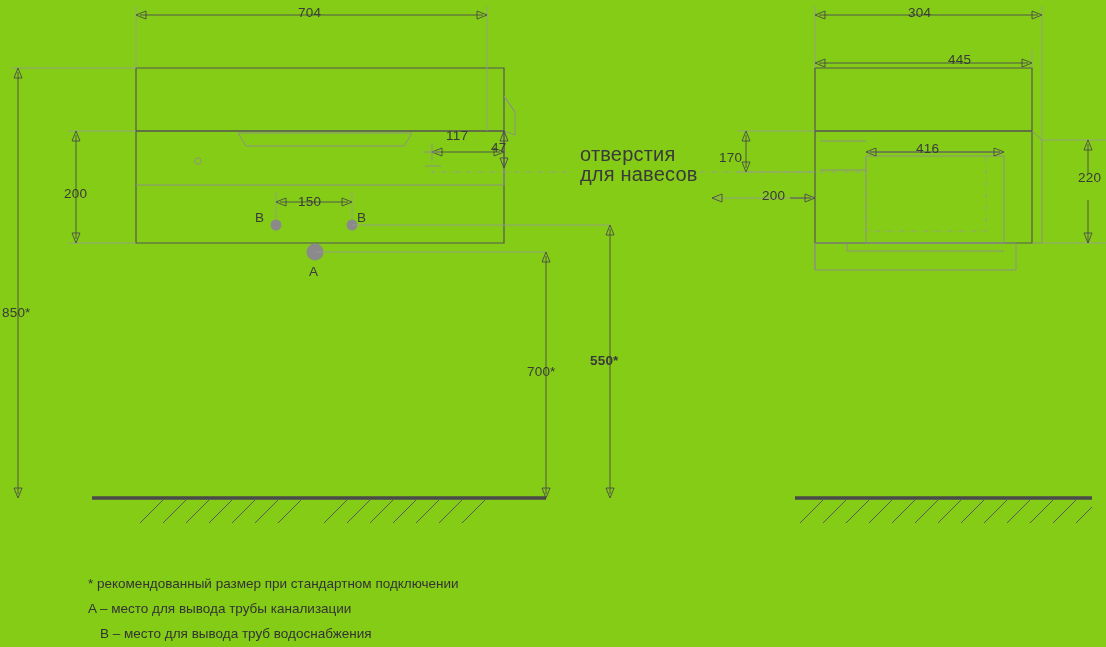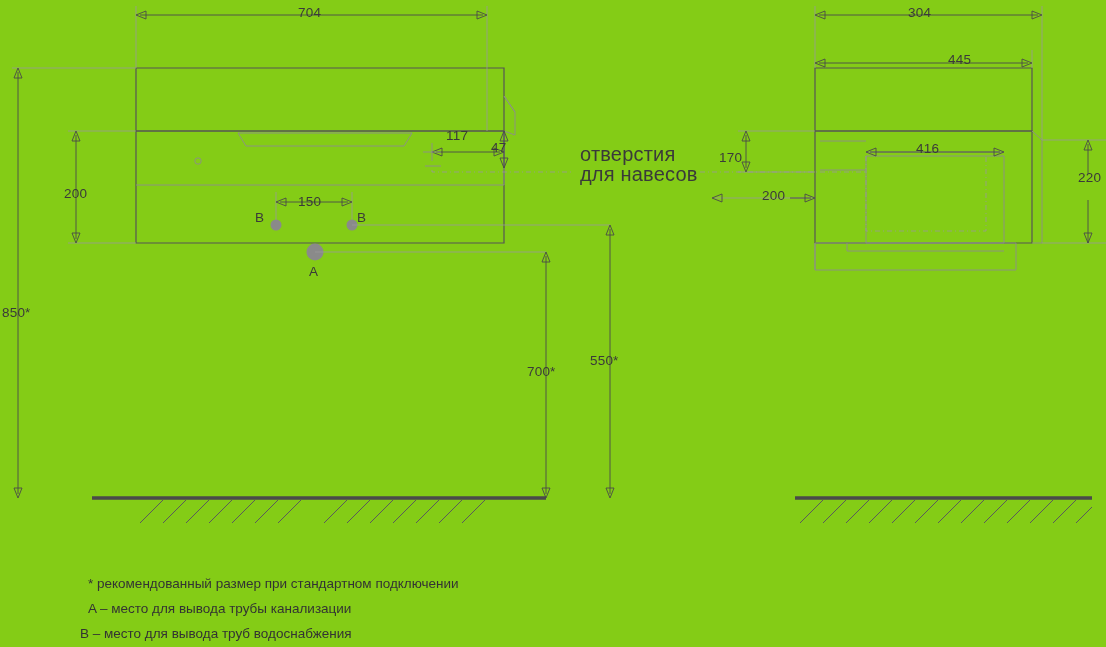--- a/index.html
+++ b/index.html
@@ -204,21 +204,21 @@
   <div class="lbl" style="left:2px; top:281px;margin-top:24px;">850*</div>
 
   <div class="lbl" style="left:446px; top:128px;">117</div>
 
   <div class="lbl" style="left:491px; top:140px;">47</div>
 
   <div class="lbl" style="left:298px; top:194px;">150</div>
 
   <div class="lbl" style="left:527px; top:364px;">700*</div>
 
-  <div class="lbl" style="left:590px; top:353px;">550*</div>
+  <div class="lbl" style="left:590px; top:353px;font-weight:bold;">550*</div>
 
   <div class="lbl" style="left:255px; top:210px;">B</div>
 
   <div class="lbl" style="left:357px; top:210px;">B</div>
 
   <div class="lbl" style="left:309px; top:264px;">A</div>
 
   <div class="lbl big" style="left:580px; top:143px;">отверстия</div>
 
   <div class="lbl big" style="left:580px; top:163px;">для навесов</div>
@@ -232,15 +232,15 @@
   <div class="lbl" style="left:762px; top:188px;">200</div>
 
   <div class="lbl" style="left:916px; top:141px;">416</div>
 
   <div class="lbl" style="left:1078px; top:170px;">220</div>
 
   <div class="note" style="left:88px; top:576px;">* рекомендованный размер при стандартном подключении</div>
 
   <div class="note" style="left:88px; top:601px;">A – место для вывода трубы канализации</div>
 
-  <div class="note" style="left:80px; top:626px;">B – место для вывода труб водоснабжения</div>
+  <div class="note" style="left:100px; top:626px;">B – место для вывода труб водоснабжения</div>
 
 </div>
 
 </body></html>

